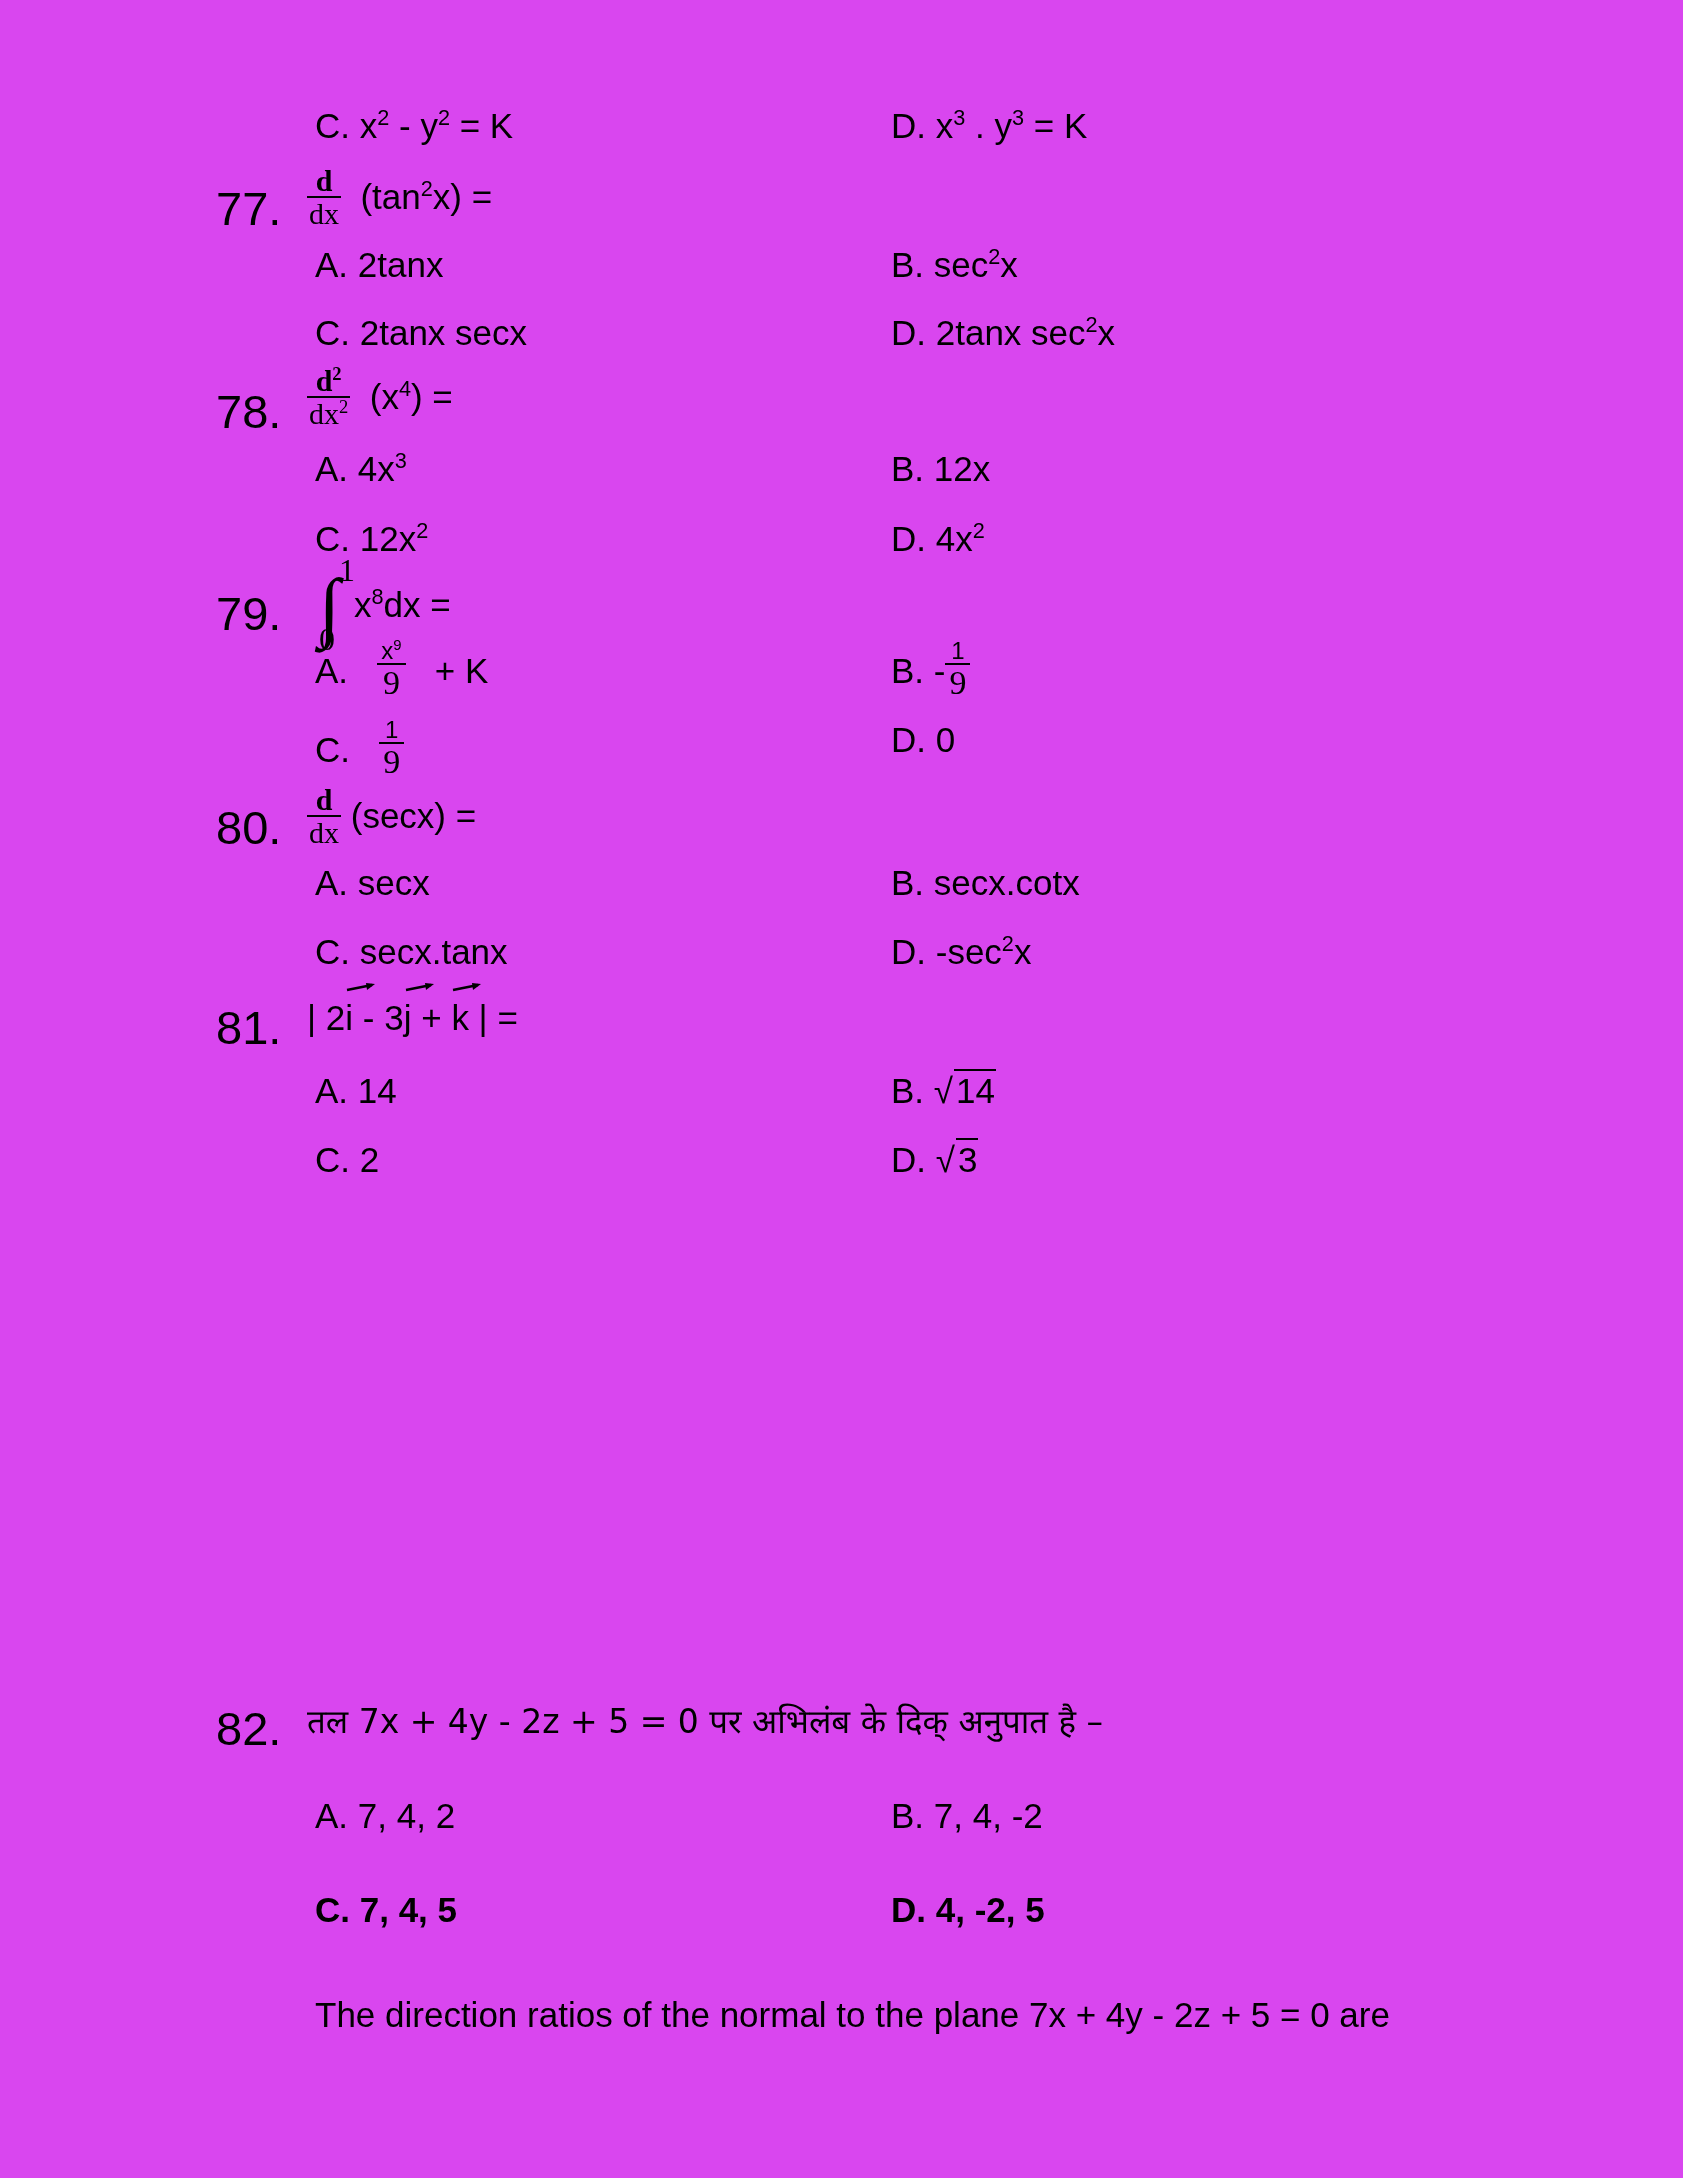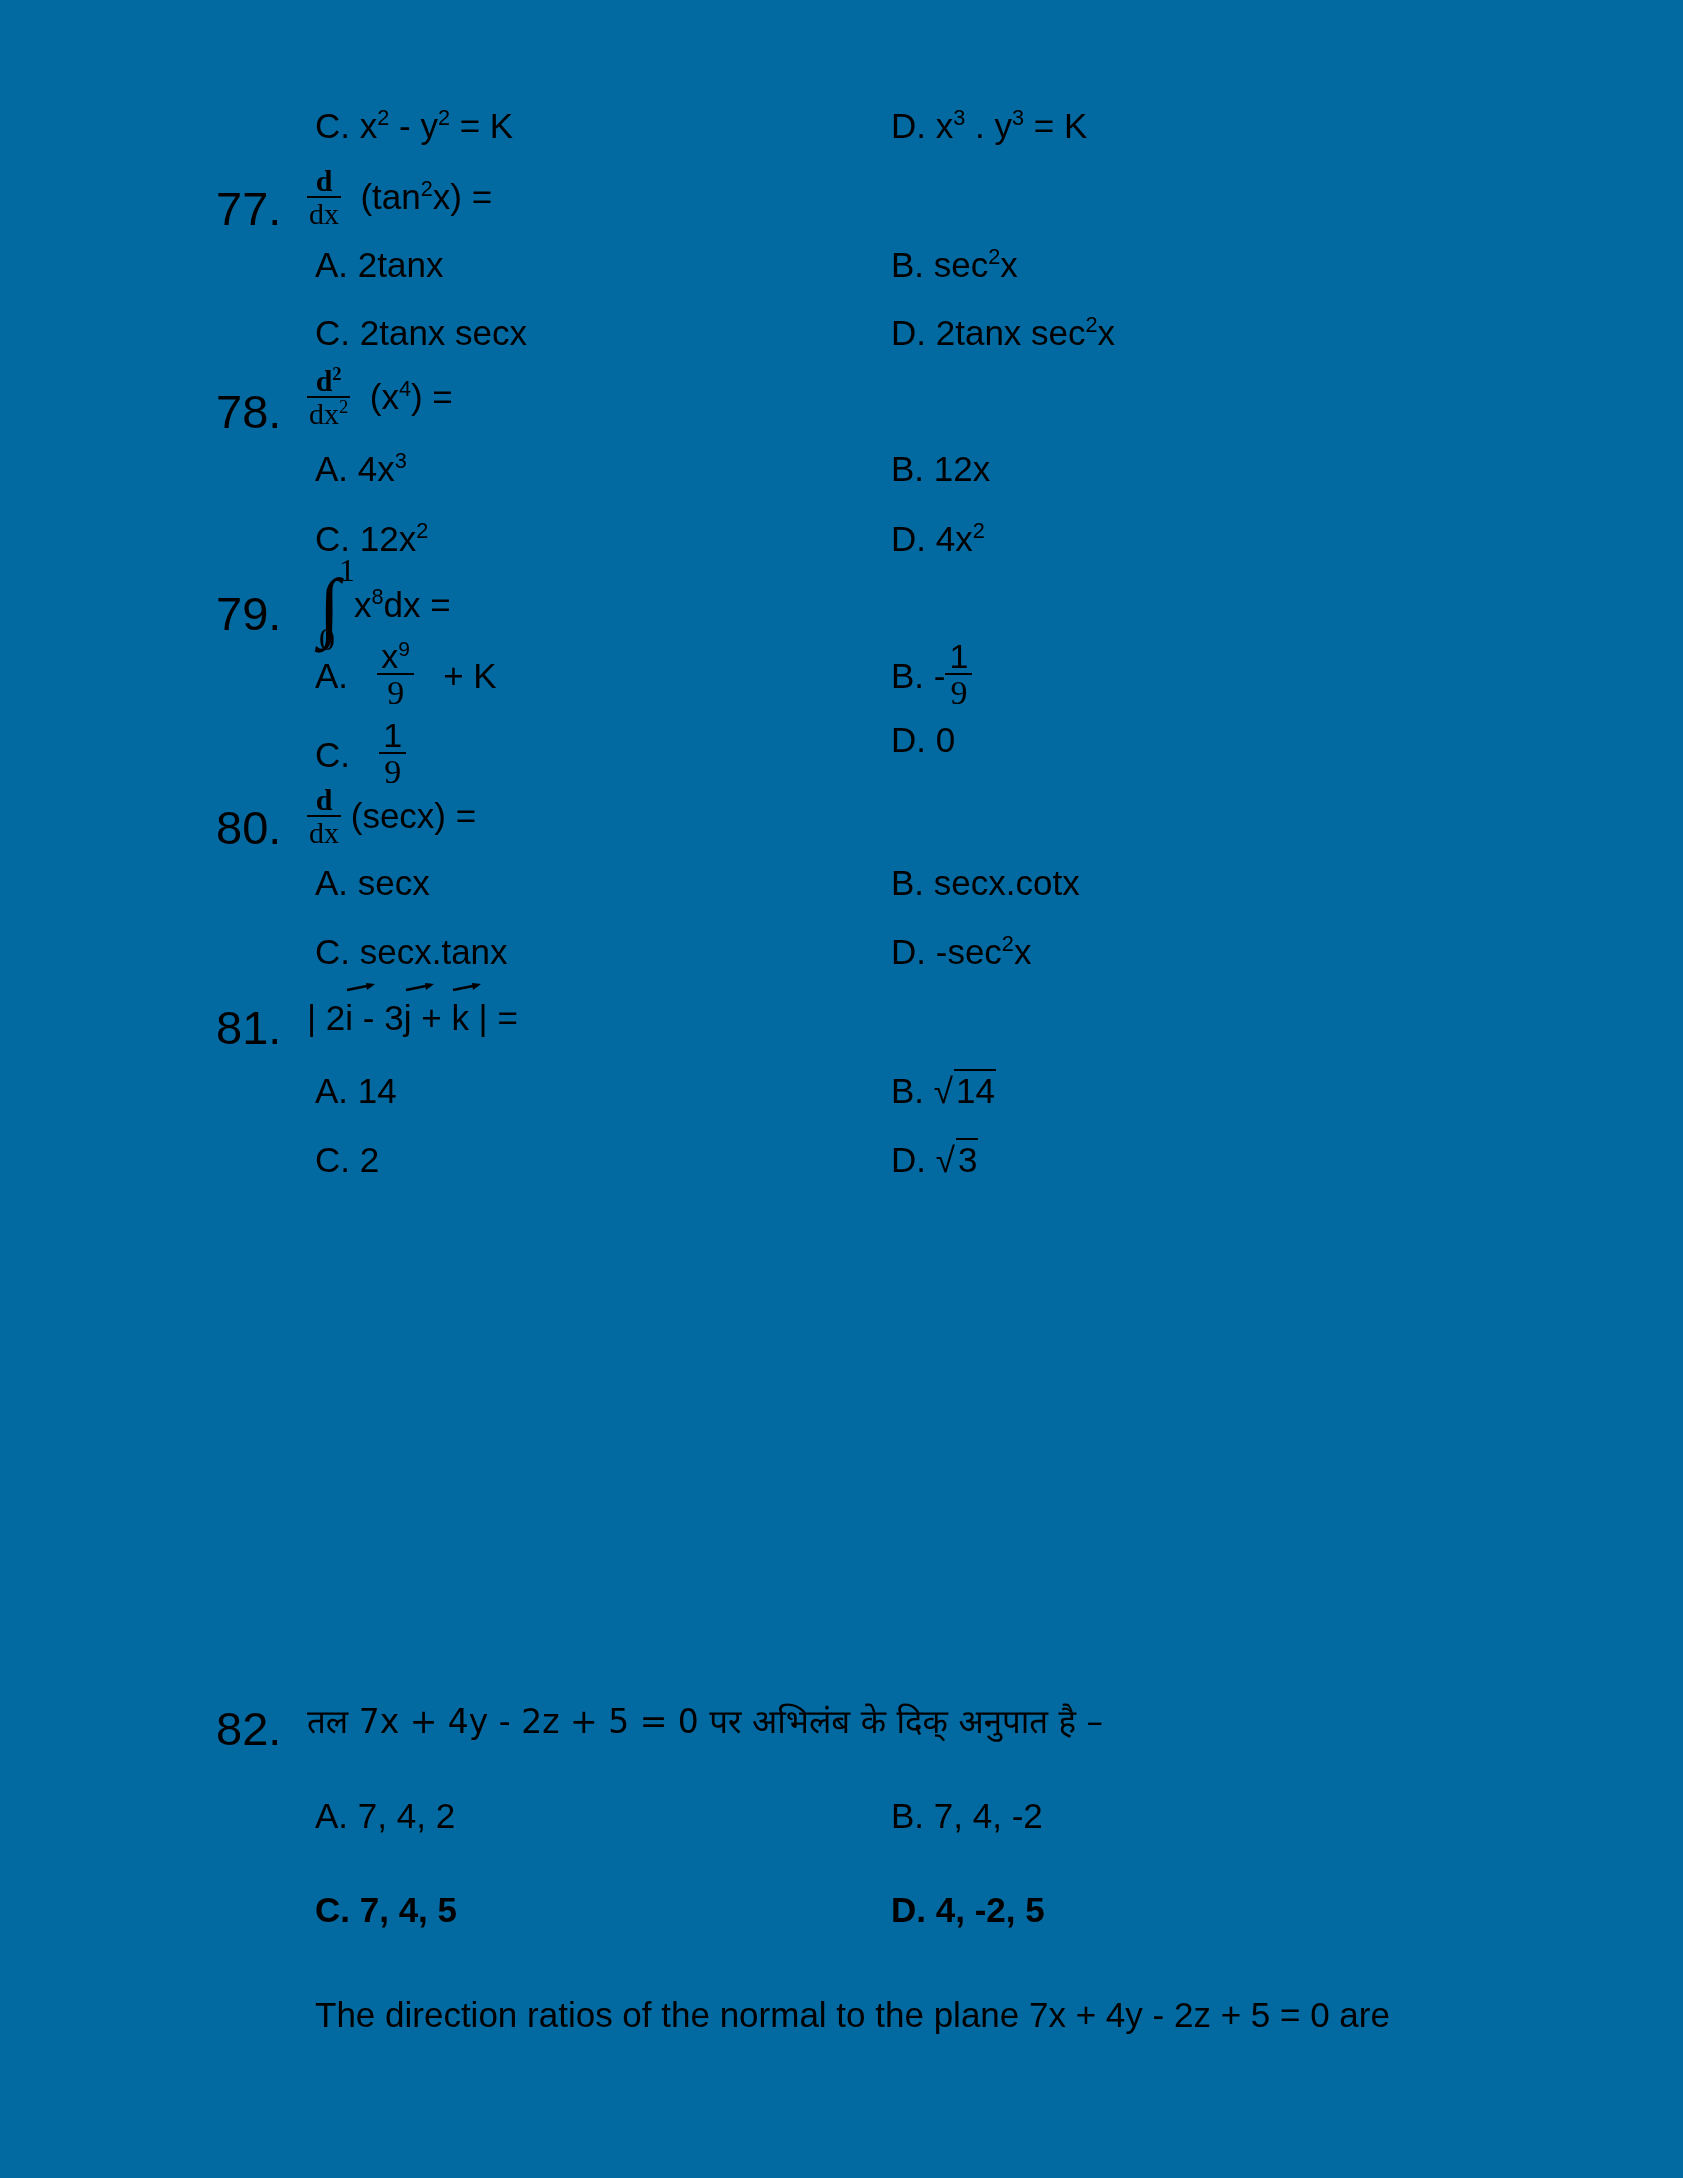--- a/index.html
+++ b/index.html
@@ -13,21 +13,21 @@
     height: 2178px;
     font-family: "Liberation Sans", "DejaVu Sans", sans-serif;
     color: #000000;
     position: relative;
     overflow: hidden;
   }
   .page {
     position: relative;
     width: 1683px;
     height: 2178px;
-    background: #0369a1;
+    background: #d946ef;
     padding: 0;
     box-sizing: border-box;
   }
 
   
   .q-block {
     position: relative;
     width: 1683px;
   }
 
@@ -90,21 +90,21 @@
   
   .nfrac {
     display: inline-block;
     vertical-align: middle;
     text-align: center;
     position: relative;
     top: -3px;
   }
   .nfrac .num {
     display: block;
-    font-size: 34px;
+    font-size: 24px;
     line-height: 1.0;
     padding: 0 4px;
     border-bottom: 2.5px solid #000;
   }
   .nfrac .den {
     display: block;
     font-family: "Liberation Serif", "DejaVu Serif", serif;
     font-size: 34px;
     line-height: 1.08;
     padding: 0 4px;

